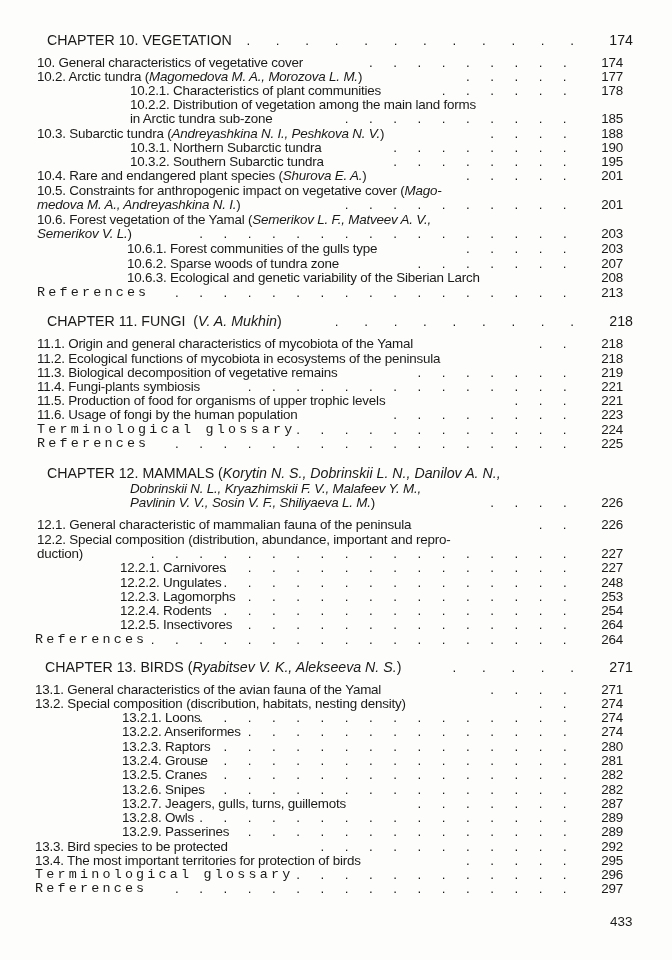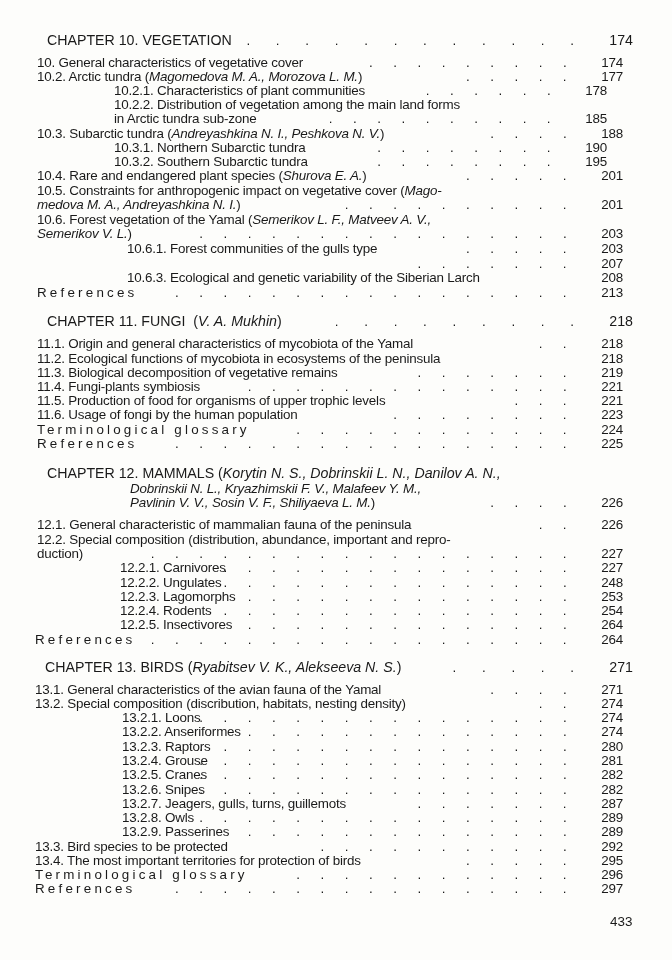--- a/index.html
+++ b/index.html
@@ -13,24 +13,24 @@
     position: absolute; left: 37px; width: 586px; height: 15px;
     font-size: 13.4px; line-height: 15px; white-space: nowrap;
     letter-spacing: -0.2px;
   }
   .line .txt { position: absolute; left: 0; top: 0; }
   .line .pg { position: absolute; right: 0; top: 0; text-align: center; }
   .line .dots {
     position: absolute; top: 0; right: 48px; white-space: nowrap;
     letter-spacing: 8.4px; font-size: 13.4px;
   }
-  .ind1 { left: 114px; width: 493px; }
+  .ind1 { left: 130px; width: 493px; }
   .ind2 { left: 127px; width: 496px; }
   .chapter { font-size: 14.2px; letter-spacing: 0px; margin-left: 10px; }
-  .spaced { letter-spacing: 3.2px; }
+  .spaced { letter-spacing: 3.2px; font-family: Liberation Mono, monospace; }
   i { font-style: italic; }
   .pagenum {
     position: absolute; left: 610px; top: 914px; font-size: 13.4px;
     font-family: "Liberation Sans", sans-serif;
   }
 </style>
 </head>
 <body>
 
 <div class="page">
@@ -99,20 +99,21 @@
     <span class="txt"><i>Semerikov V. L.</i>)</span>
     <span class="dots">. . . . . . . . . . . . . . . .</span>
     <span class="pg">203</span>
   </div>
   <div class="line ind2" style="top:241px">
     <span class="txt"><span>10.6.1.</span> <span>Forest communities of the gulls type</span></span>
     <span class="dots">. . . . .</span>
     <span class="pg">203</span>
   </div>
   <div class="line ind2" style="top:256px">
+    <span class="txt"><span>10.6.2.</span> <span>Sparse woods of tundra zone</span></span>
     <span class="dots">. . . . . . .</span>
     <span class="pg">207</span>
   </div>
   <div class="line ind2" style="top:270px">
     <span class="txt"><span>10.6.3.</span> <span>Ecological and genetic variability of the Siberian Larch</span></span>
     <span class="pg">208</span>
   </div>
   <div class="line" style="top:285px">
     <span class="txt spaced">References</span>
     <span class="dots">. . . . . . . . . . . . . . . . .</span>

